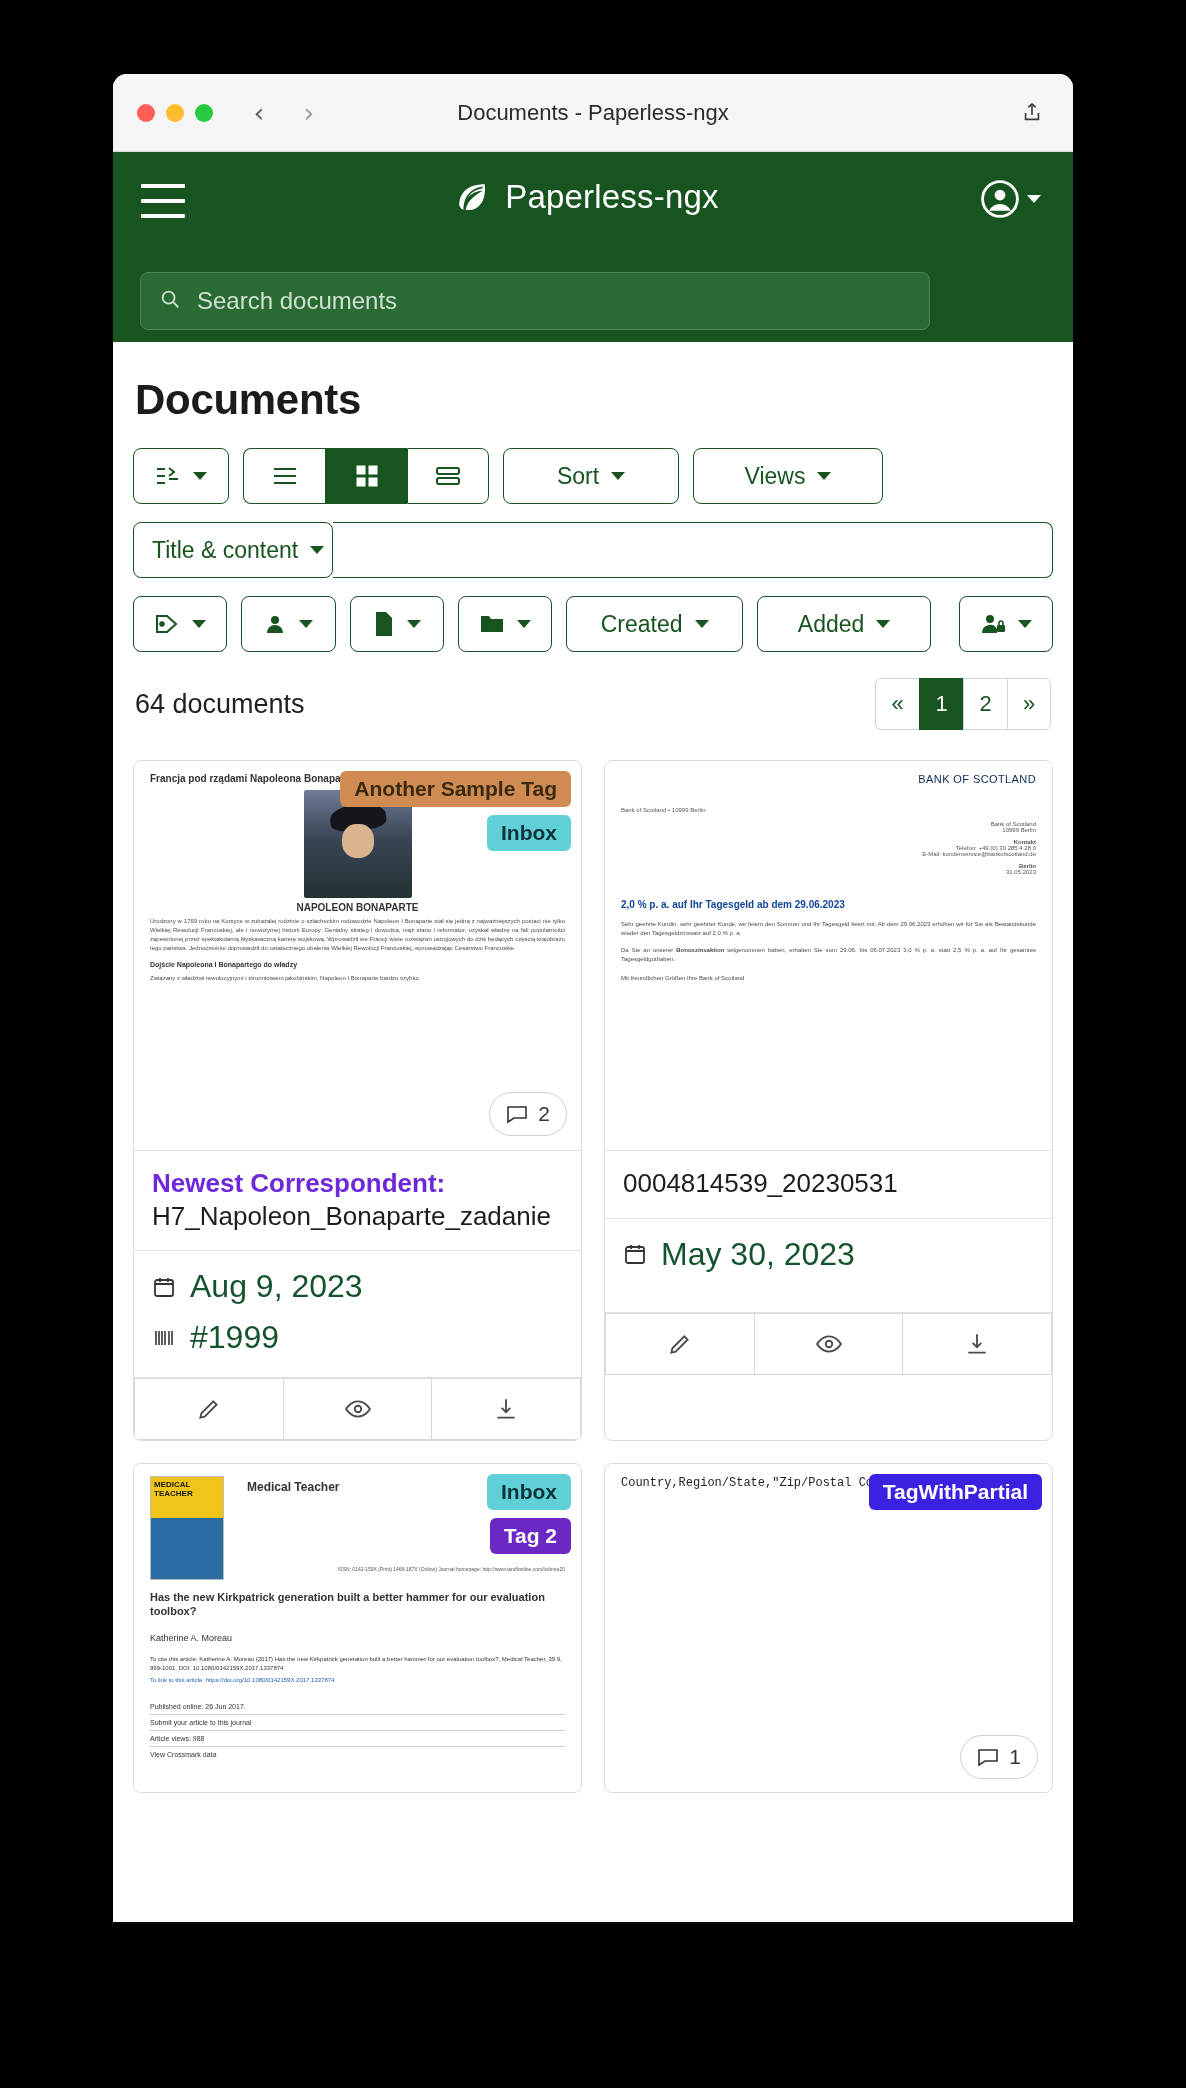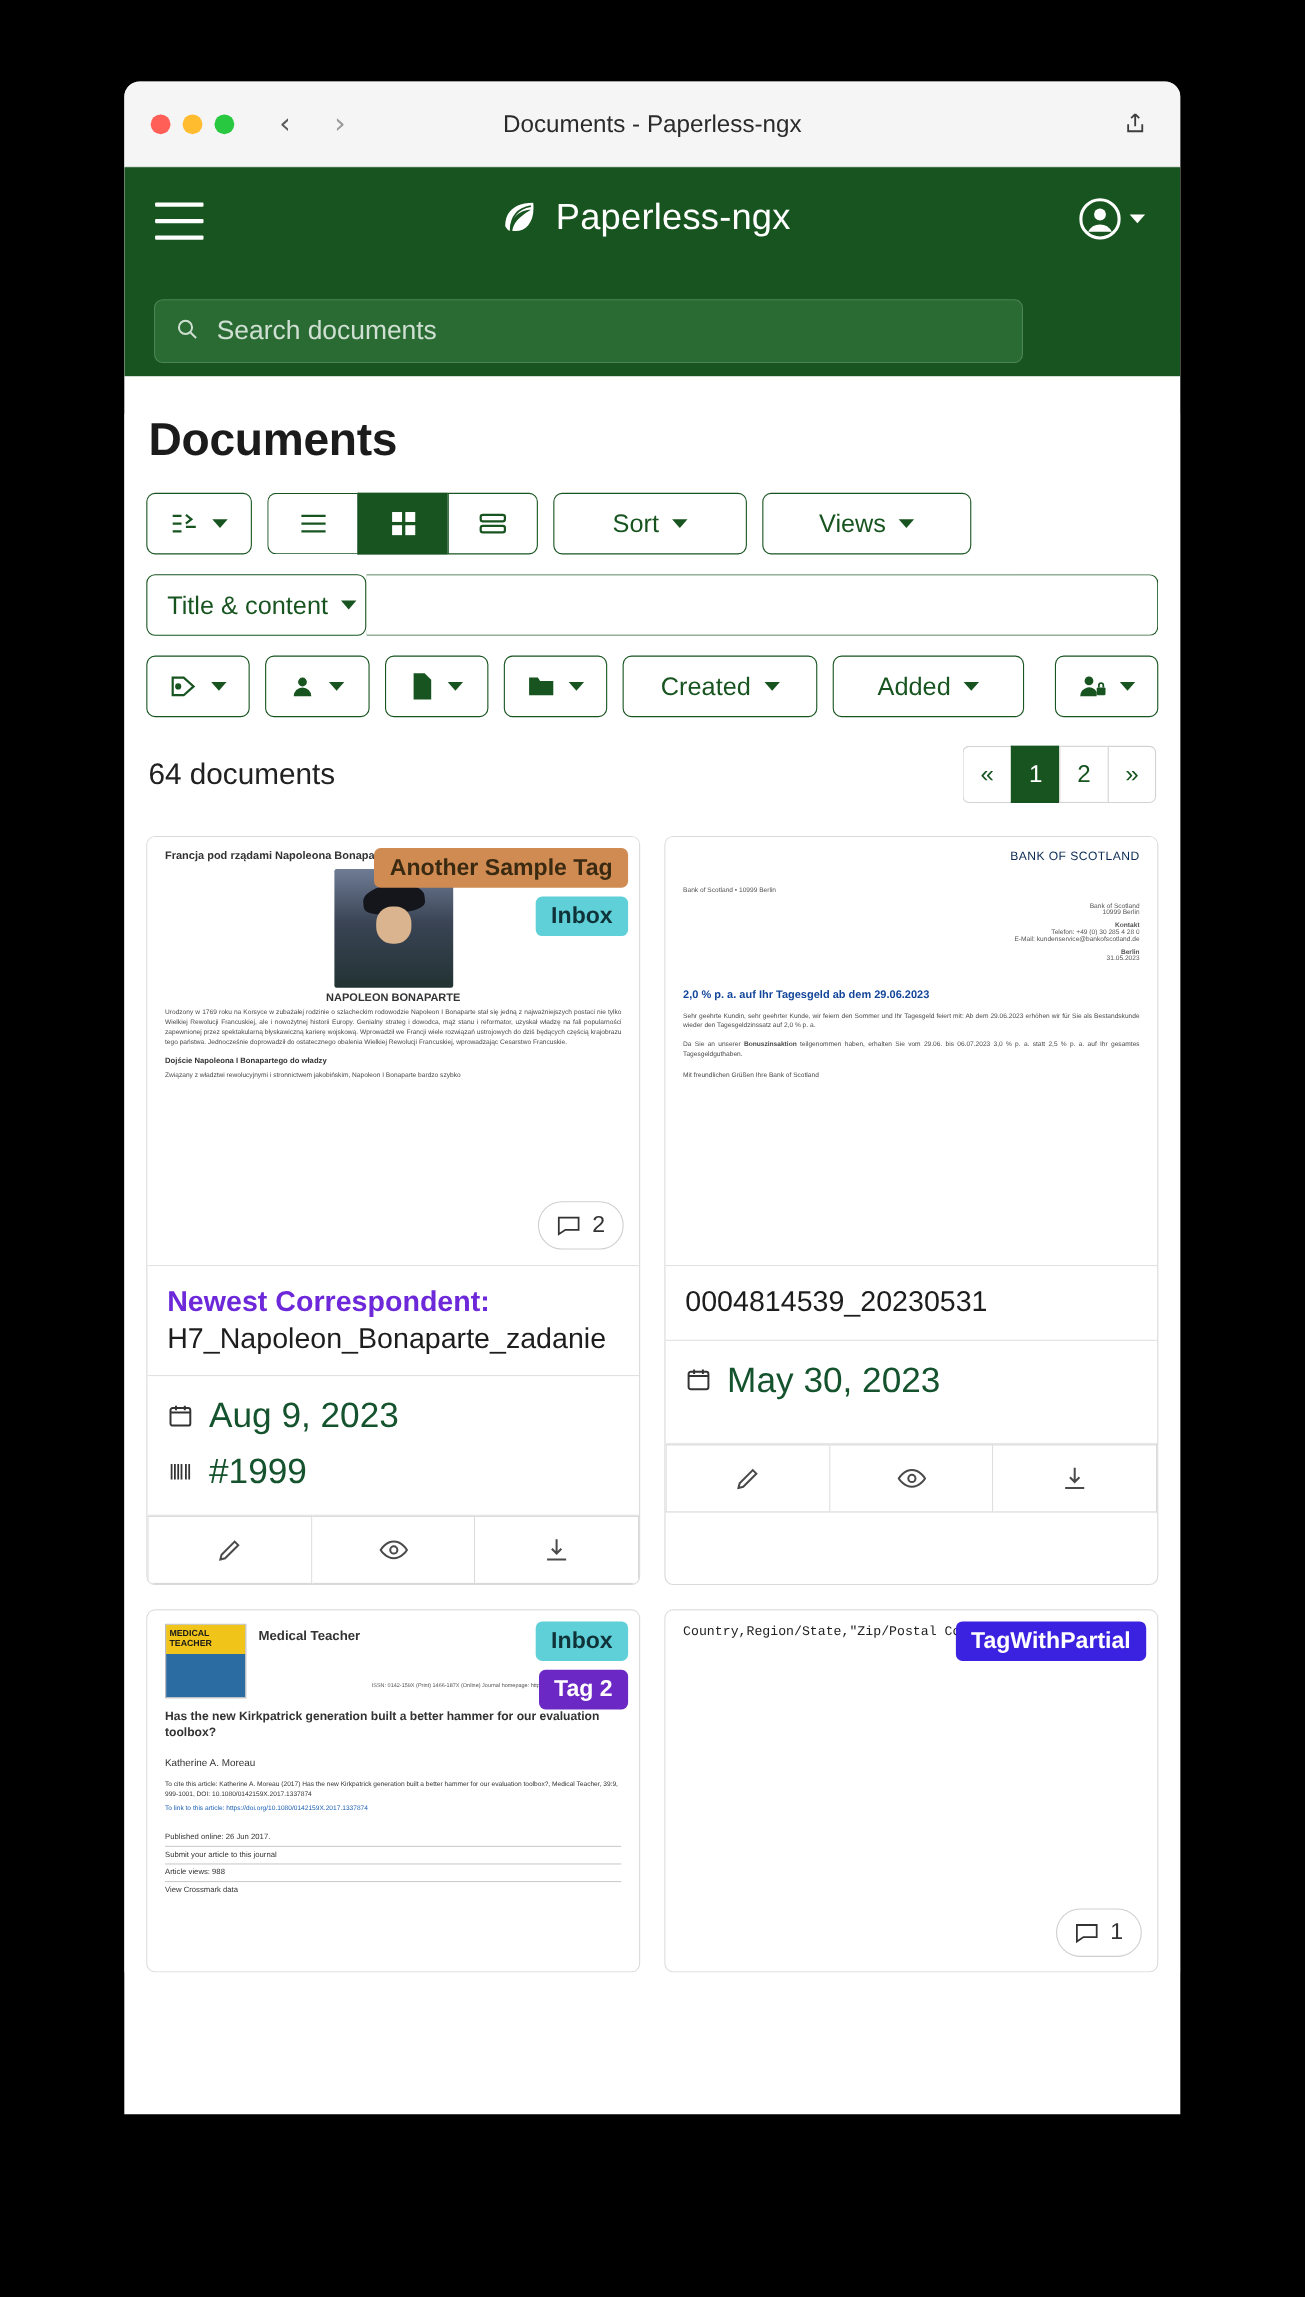--- a/index.html
+++ b/index.html
@@ -299,25 +299,25 @@
     position: absolute; left: 38px; top: 34px;
     width: 32px; height: 34px;
     background: #d9b48e;
     border-radius: 45%;
   }
   .tiny-head { font-weight: bold; font-size: 10px; text-align: center; margin: 4px 0; }
   .tiny-para { font-size: 6px; line-height: 1.5; color: #4a4a4a; text-align: justify; }
   .bos-head { text-align: right; font-size: 11px; letter-spacing: .4px; color: #0a2a52; }
   .bos-blue { color: #12459a; font-weight: bold; font-size: 10px; }
   .journal-cover {
-    width: 74px; height: 68px;
+    width: 74px; height: 104px;
     background: linear-gradient(#f0c419 0%, #f0c419 40%, #2b6ca3 40%, #2b6ca3 100%);
     border: 1px solid #bbb;
     float: left;
-    margin-right: 11px;
+    margin-right: 23px;
     font-size: 8px;
     color: #1a1a1a;
     padding: 3px;
     font-weight: bold;
   }
   .csv-line { font-size: 12px; color: #222; font-family: "Liberation Mono", monospace; }
 </style>
 </head>
 <body>
 

